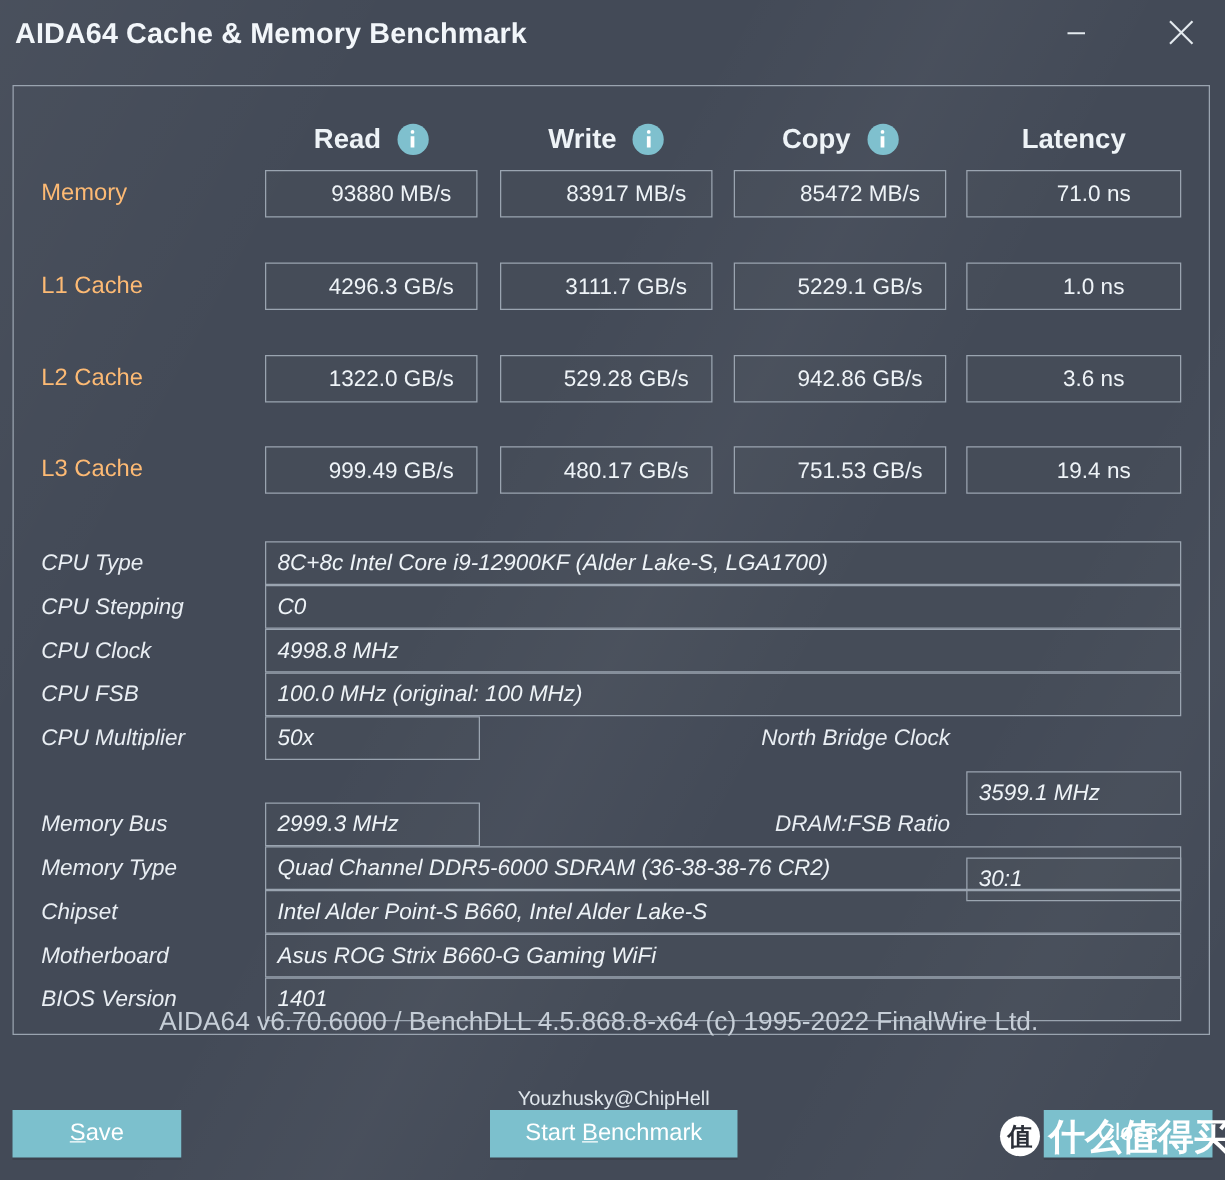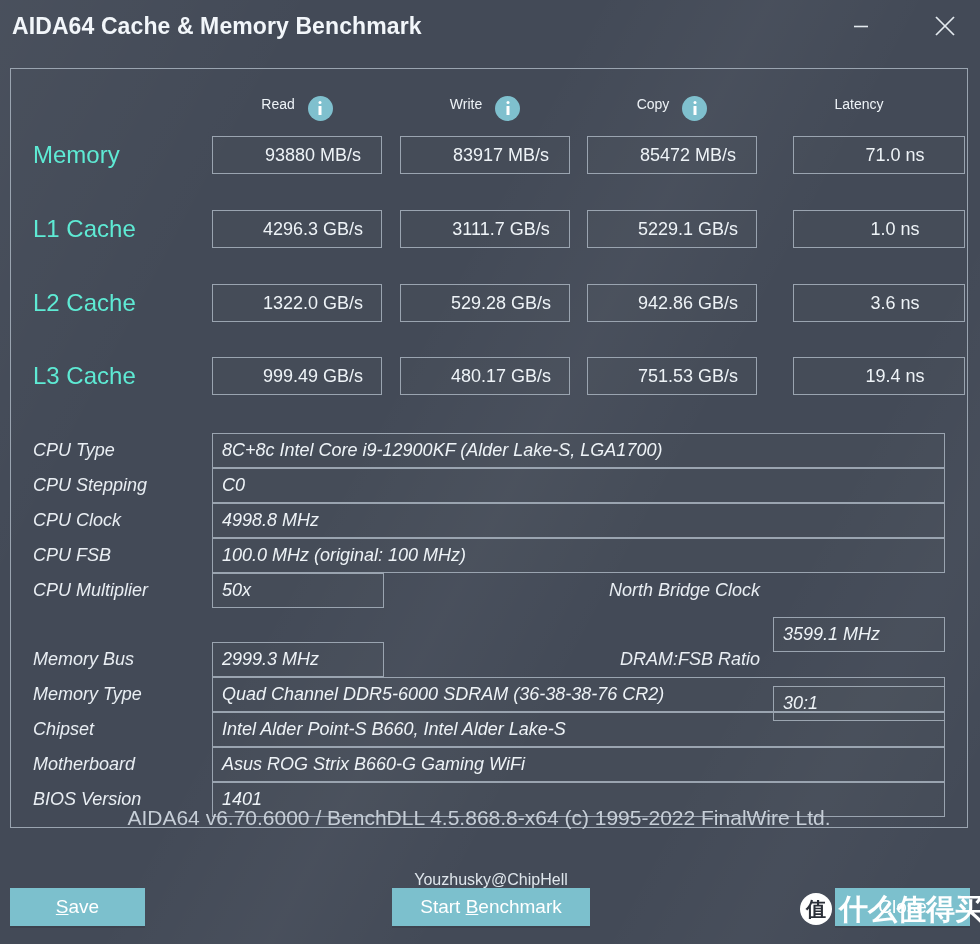--- a/index.html
+++ b/index.html
@@ -64,25 +64,26 @@
     border: 1px solid #9aa4b0;
     box-sizing: border-box;
   }
 
   
   .col-head {
     position: absolute;
     top: 96px;
     height: 30px;
     display: flex;
-    align-items: flex-start;
+    align-items: center;
     justify-content: flex-end;
-    font-size: 14px;
+    font-size: 22px;
     color: #eef3f7;
     white-space: nowrap;
+    font-weight: bold;
   }
   .col-head .ch-label { }
   .info-icon {
     display: inline-block;
     margin-left: 13px;
     width: 25px; height: 25px;
     border-radius: 50%;
     background: #7fc0ce;
     position: relative;
     flex: none;
@@ -109,42 +110,42 @@
   .col-head.c-copy  { left: 587px; width: 170px; justify-content: center; }
   .col-head.c-lat   { left: 773px; width: 172px; justify-content: center; }
 
   
   .bench-row { position: absolute; left: 0; width: 958px; height: 38px; }
   .row-label {
     position: absolute;
     left: 33px;
     top: 0; height: 38px;
     line-height: 38px;
-    font-size: 24px;
-    color: #5eead4;
+    font-size: 19px;
+    color: #fdba74;
     white-space: nowrap;
   }
   .vbox {
     position: absolute;
     top: 0;
     height: 38px;
     border: 1px solid #9aa4b0;
     box-sizing: border-box;
     display: flex;
     align-items: center;
     justify-content: center;
     font-size: 18px;
     color: #eef3f7;
     background: rgba(255,255,255,0.013);
     padding-left: 32px;
   }
   .vbox.c1 { left: 212px; width: 170px; }
   .vbox.c2 { left: 400px; width: 170px; }
   .vbox.c3 { left: 587px; width: 170px; }
-  .vbox.c4 { left: 773px; width: 172px; margin-left: 20px; }
+  .vbox.c4 { left: 773px; width: 172px; }
 
   
   .info-row {
     position: absolute;
     left: 0;
     width: 958px;
     height: 35px;
     font-style: italic;
   }
   .info-label {

